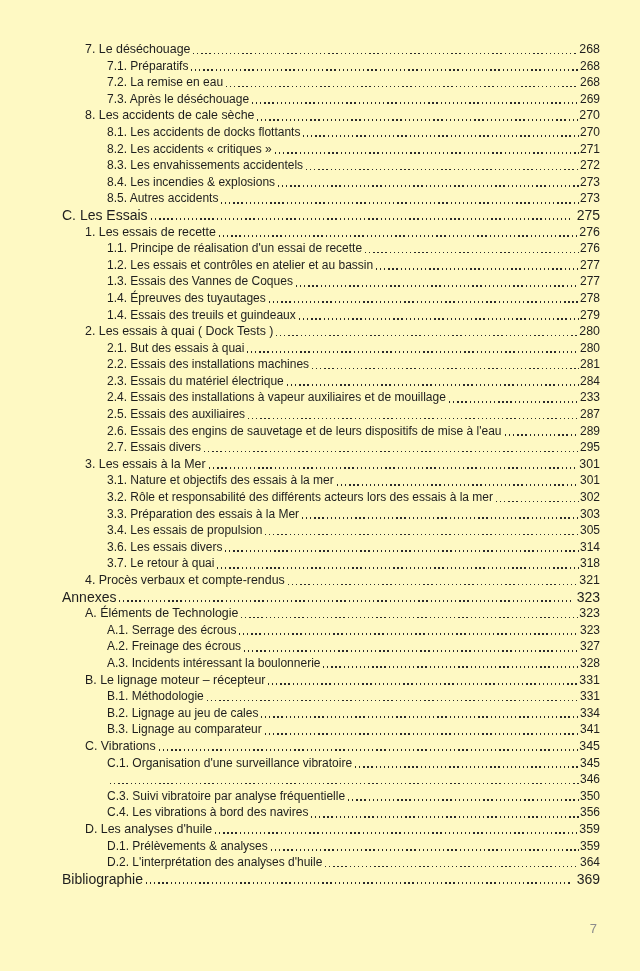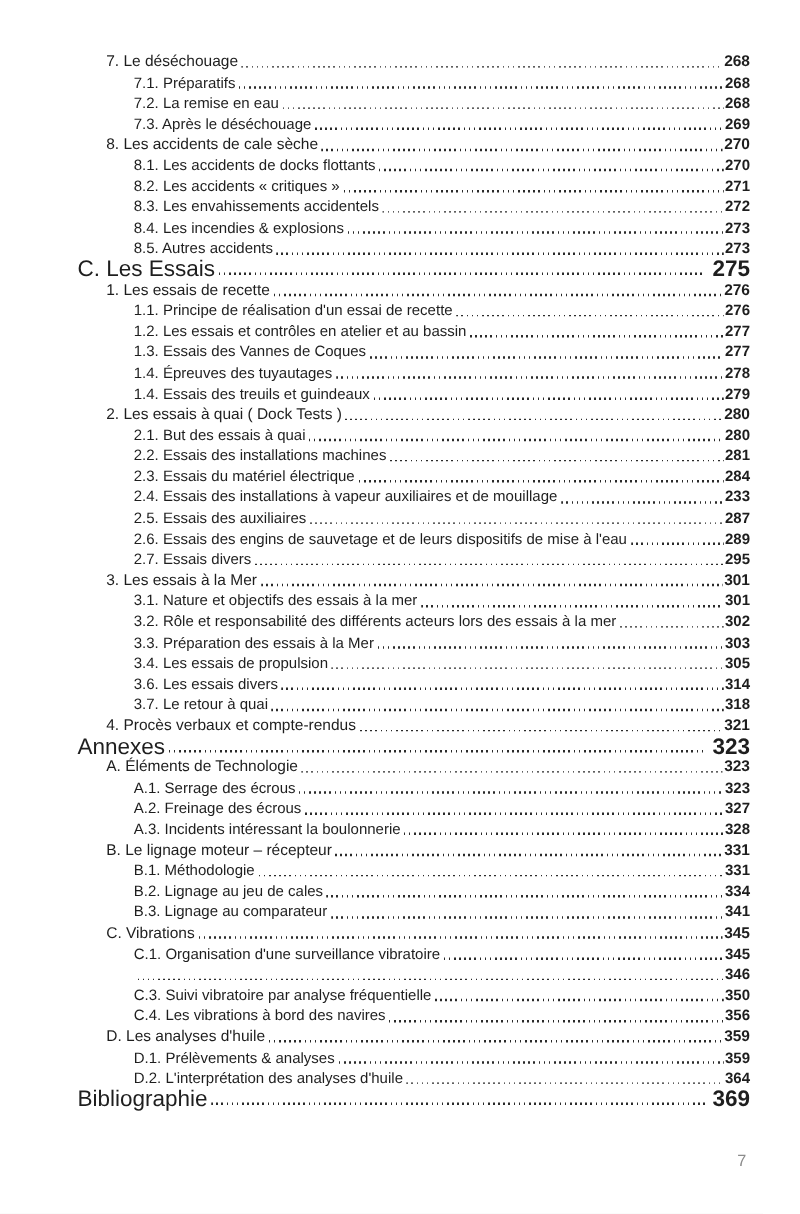--- a/index.html
+++ b/index.html
@@ -7,53 +7,53 @@
   body {
     width: 640px;
     height: 971px;
     background: #e9e9e9;
     font-family: "Liberation Sans", sans-serif;
   }
   .page {
     position: relative;
     width: 640px;
     height: 971px;
-    background: #ffffff;
+    background: #fef9c3;
     color: #1e1e1e;
     overflow: hidden;
   }
   .toc {
     position: absolute;
     left: 62px;
     top: 41px;
     width: 538px;
   }
   .row {
     display: flex;
     align-items: baseline;
     height: 16.6px;
     line-height: 16.6px;
     white-space: nowrap;
   }
-  .row.l0 { font-size: 18px; align-items: center; }
+  .row.l0 { font-size: 14px; align-items: center; }
   .row.l1 { font-size: 12.4px; padding-left: 23px; }
   .row.l2 { font-size: 12px;   padding-left: 45px; }
   .label { flex: 0 0 auto; }
   .dots {
     flex: 1 1 auto;
     align-self: flex-end;
     height: 1.7px;
     margin: 0 1px 3.4px 3px;
     background-image: repeating-linear-gradient(
       to right,
       #2a2a2a 0 1.3px,
       transparent 1.3px 4.1px
     );
   }
-  .pg { flex: 0 0 auto; font-weight: bold; }
+  .pg { flex: 0 0 auto; }
   .row.l0 .pg { margin-left: 5px; }
   .footer-pagenum {
     position: absolute;
     right: 43px;
     top: 921px;
     font-size: 13px;
     color: #8c8c8c;
   }
 </style>
 </head>

